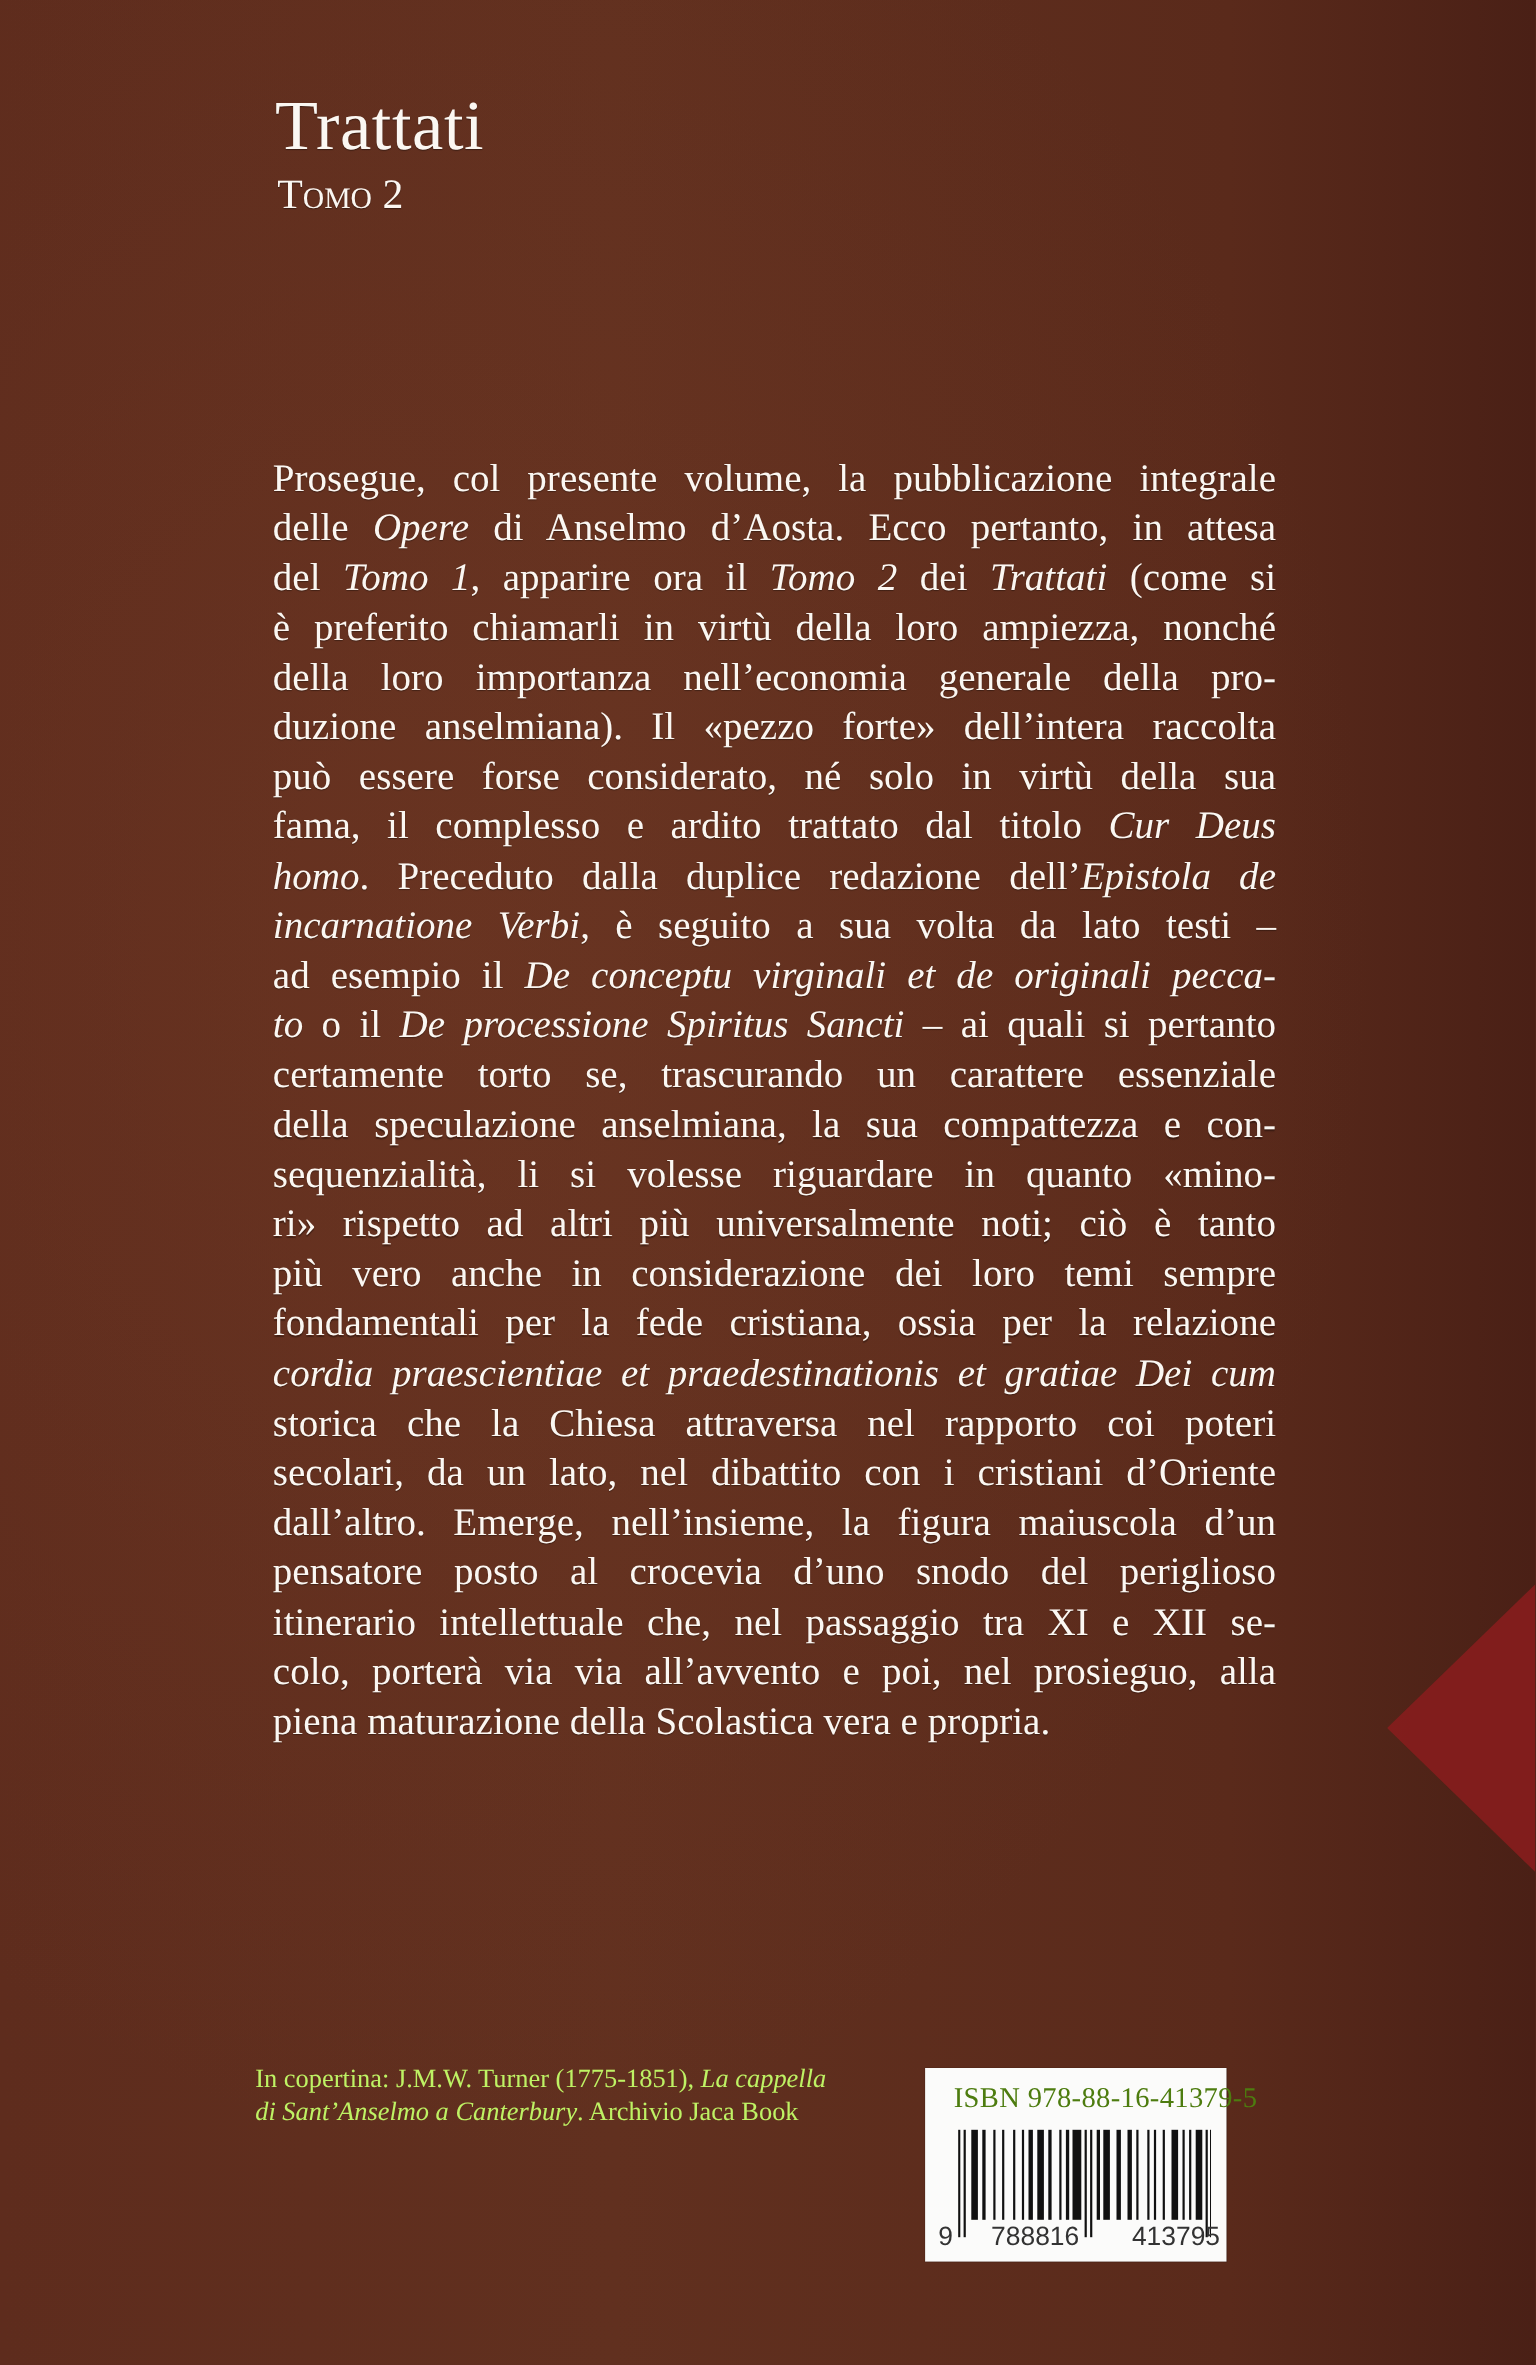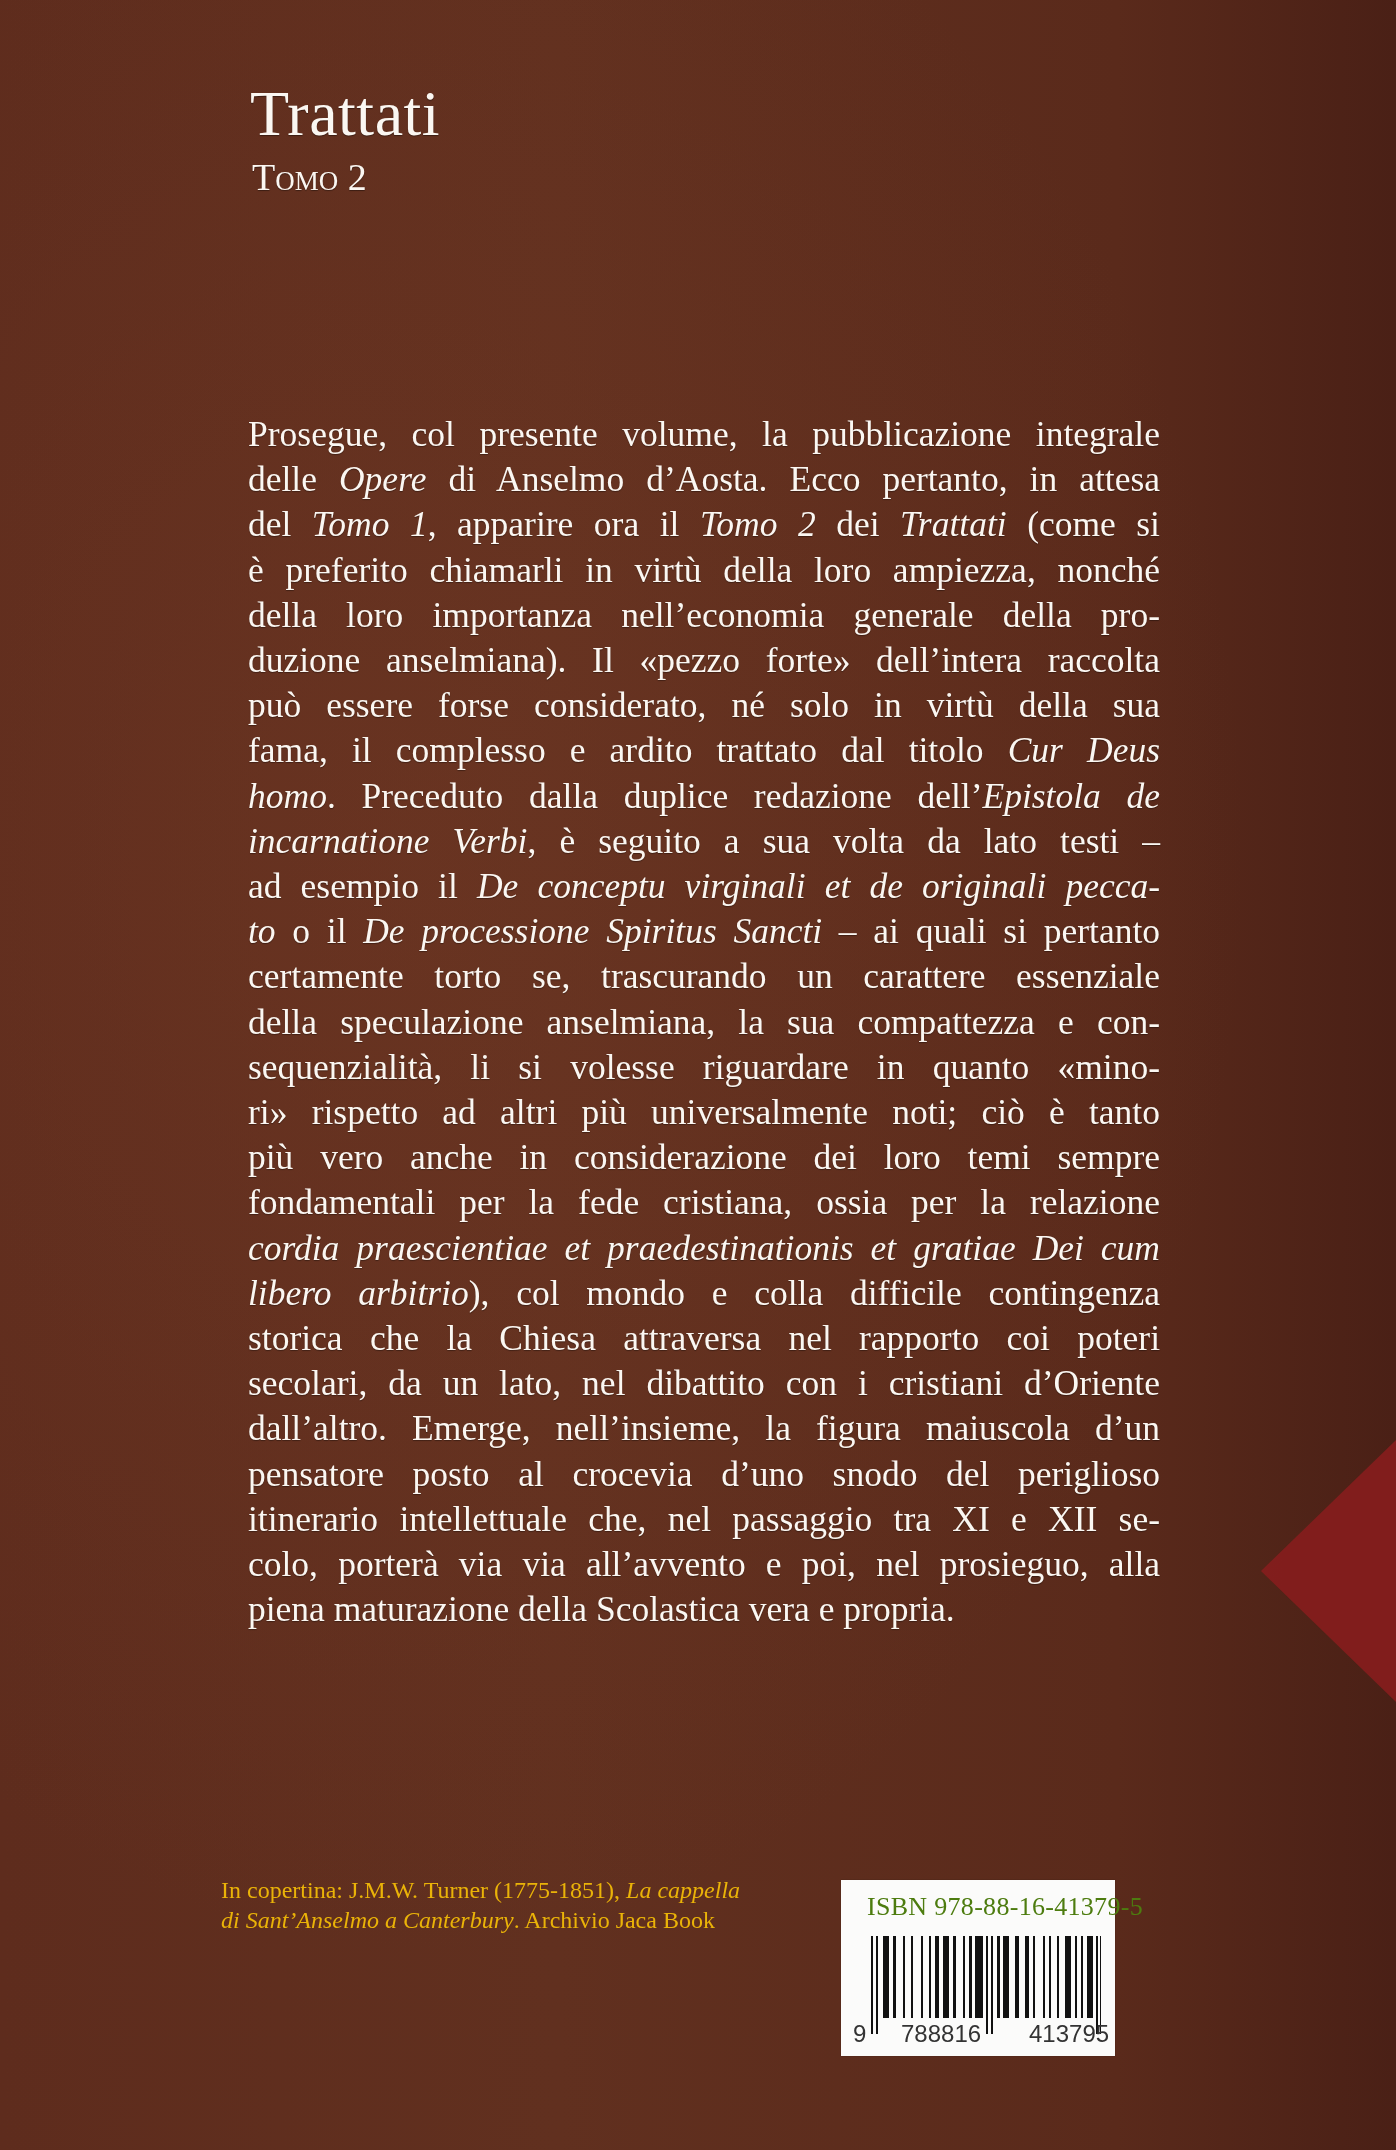--- a/index.html
+++ b/index.html
@@ -25,22 +25,22 @@
   }
   .blurb {
     position: absolute; left: 248px; top: 412px; width: 912px;
     font-size: 35.5px; line-height: 45.2px; text-align: justify;
     color: #fbf7f2; text-shadow: 0 1px 1px rgba(0,0,0,0.35);
   }
   .blurb .line { display: block; white-space: nowrap; text-align-last: justify; text-align: justify; }
   .blurb .line.last { text-align-last: left; }
   .blurb i { }
   .credit {
-    position: absolute; left: 221px; top: 1875px;
-    font-size: 24px; line-height: 30px; color: #eab308;
+    position: absolute; left: 232px; top: 1875px;
+    font-size: 24px; line-height: 30px; color: #bef264;
   }
   .credit i { font-style: italic; }
   .red-wedge {
     position: absolute; right: 0; top: 1440px; width: 135px; height: 262px;
     background: #861d1d;
     clip-path: polygon(100% 0, 100% 100%, 0 50%);
     opacity: 0.92;
   }
   .barcode-label {
     position: absolute; left: 841px; top: 1880px; width: 274px; height: 176px;
@@ -84,21 +84,20 @@
       <span class="line"><i>incarnatione Verbi</i><span>, è seguito a sua volta da lato testi –</span></span>
       <span class="line"><span>ad esempio il </span><i>De conceptu virginali et de originali pecca-</i></span>
       <span class="line"><i>to</i><span> o il </span><i>De processione Spiritus Sancti</i><span> – ai quali si pertanto</span></span>
       <span class="line"><span>certamente torto se, trascurando un carattere essenziale</span></span>
       <span class="line"><span>della speculazione anselmiana, la sua compattezza e con-</span></span>
       <span class="line"><span>sequenzialità, li si volesse riguardare in quanto «mino-</span></span>
       <span class="line"><span>ri» rispetto ad altri più universalmente noti; ciò è tanto</span></span>
       <span class="line"><span>più vero anche in considerazione dei loro temi sempre</span></span>
       <span class="line"><span>fondamentali per la fede cristiana, ossia per la relazione</span></span>
       <span class="line"><i>cordia praescientiae et praedestinationis et gratiae Dei cum</i></span>
-      <span class="line"><i>libero arbitrio</i><span>), col mondo e colla difficile contingenza</span></span>
       <span class="line"><span>storica che la Chiesa attraversa nel rapporto coi poteri</span></span>
       <span class="line"><span>secolari, da un lato, nel dibattito con i cristiani d’Oriente</span></span>
       <span class="line"><span>dall’altro. Emerge, nell’insieme, la figura maiuscola d’un</span></span>
       <span class="line"><span>pensatore posto al crocevia d’uno snodo del periglioso</span></span>
       <span class="line"><span>itinerario intellettuale che, nel passaggio tra XI e XII se-</span></span>
       <span class="line"><span>colo, porterà via via all’avvento e poi, nel prosieguo, alla</span></span>
       <span class="line last"><span>piena maturazione della Scolastica vera e propria.</span></span>
     </div>
 
   <div class="red-wedge"></div>

